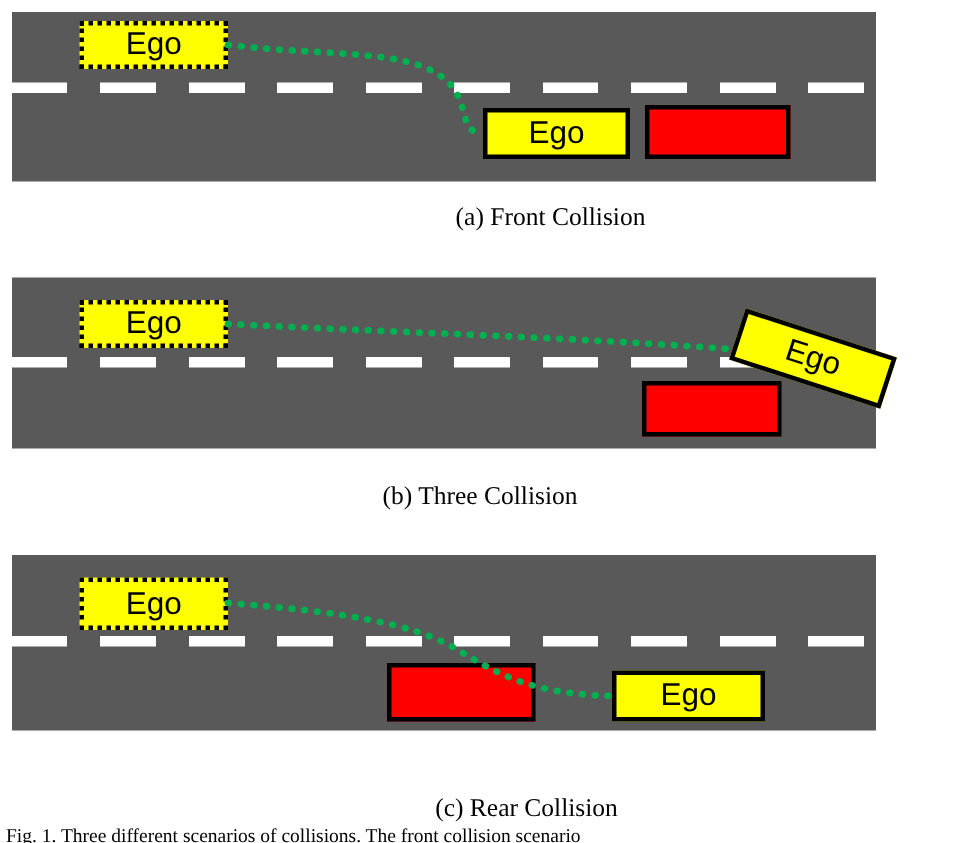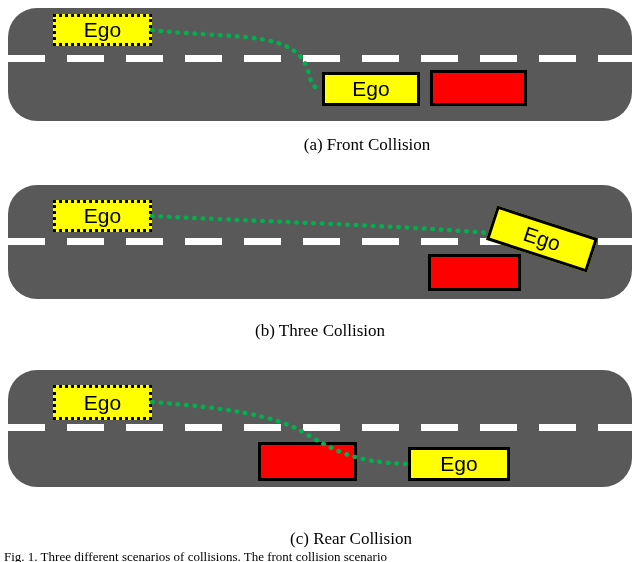--- a/index.html
+++ b/index.html
@@ -4,23 +4,22 @@
 <style>
   html, body { margin: 0; padding: 0; }
   body {
     width: 640px; height: 562px;
     background: #ffffff;
     position: relative;
     overflow: hidden;
     font-family: "Liberation Serif", serif;
   }
   .road {
-    position: absolute; left: 8px; width: 624px;
+    position: absolute; left: 8px; width: 576px;
     background: var(--road, #595959);
-    border-radius: 29px;
   }
   #road-a { top: 8px;   height: 113px; }
   #road-b { top: 185px; height: 114px; }
   #road-c { top: 370px; height: 117px; }
 
   .lane {
     position: absolute; left: 0; width: 100%; height: 7px;
     background: repeating-linear-gradient(90deg,
       var(--lane-line, #ffffff) 0 37px, transparent 37px 59px);
   }

